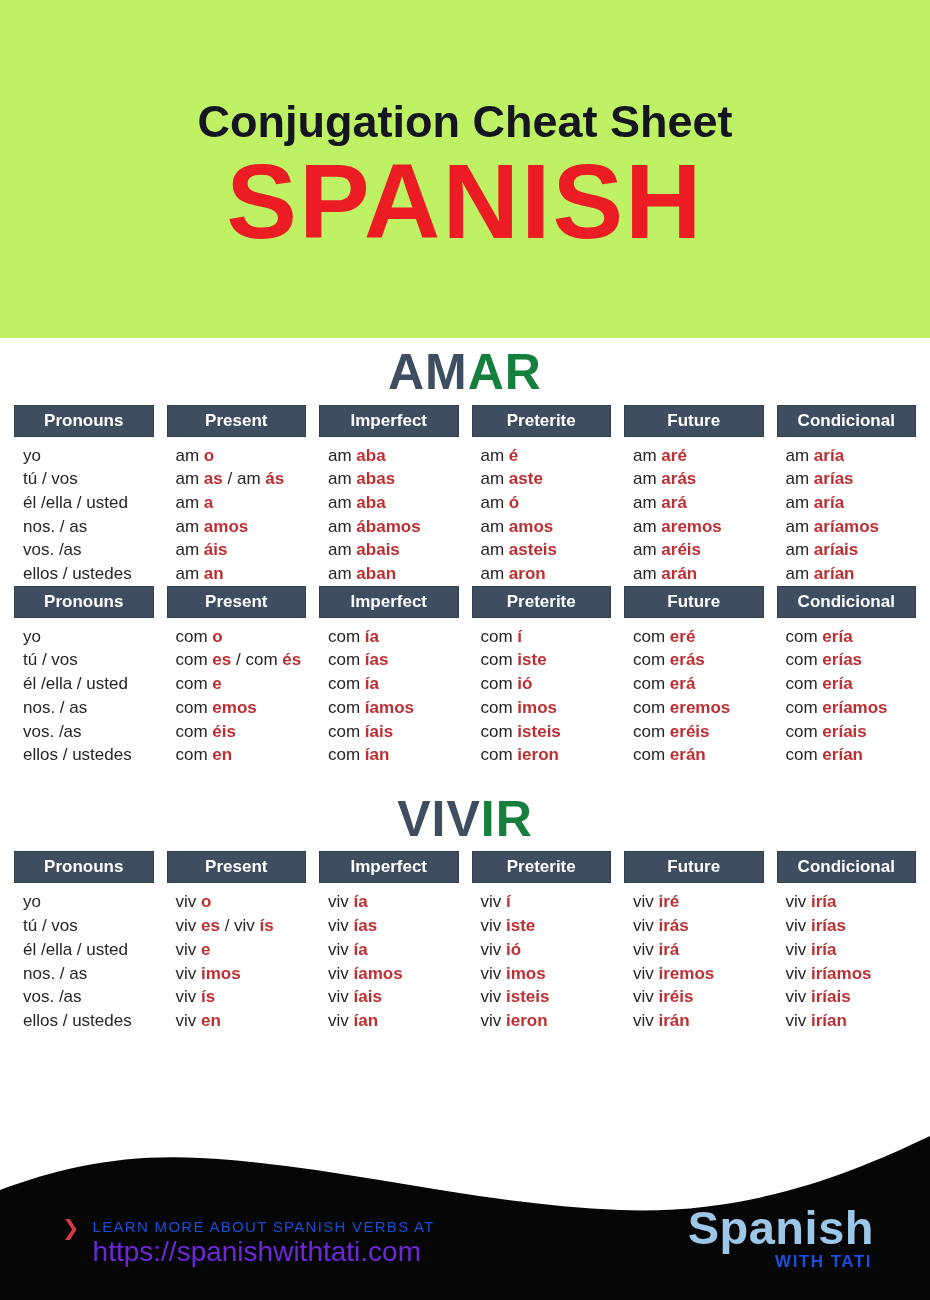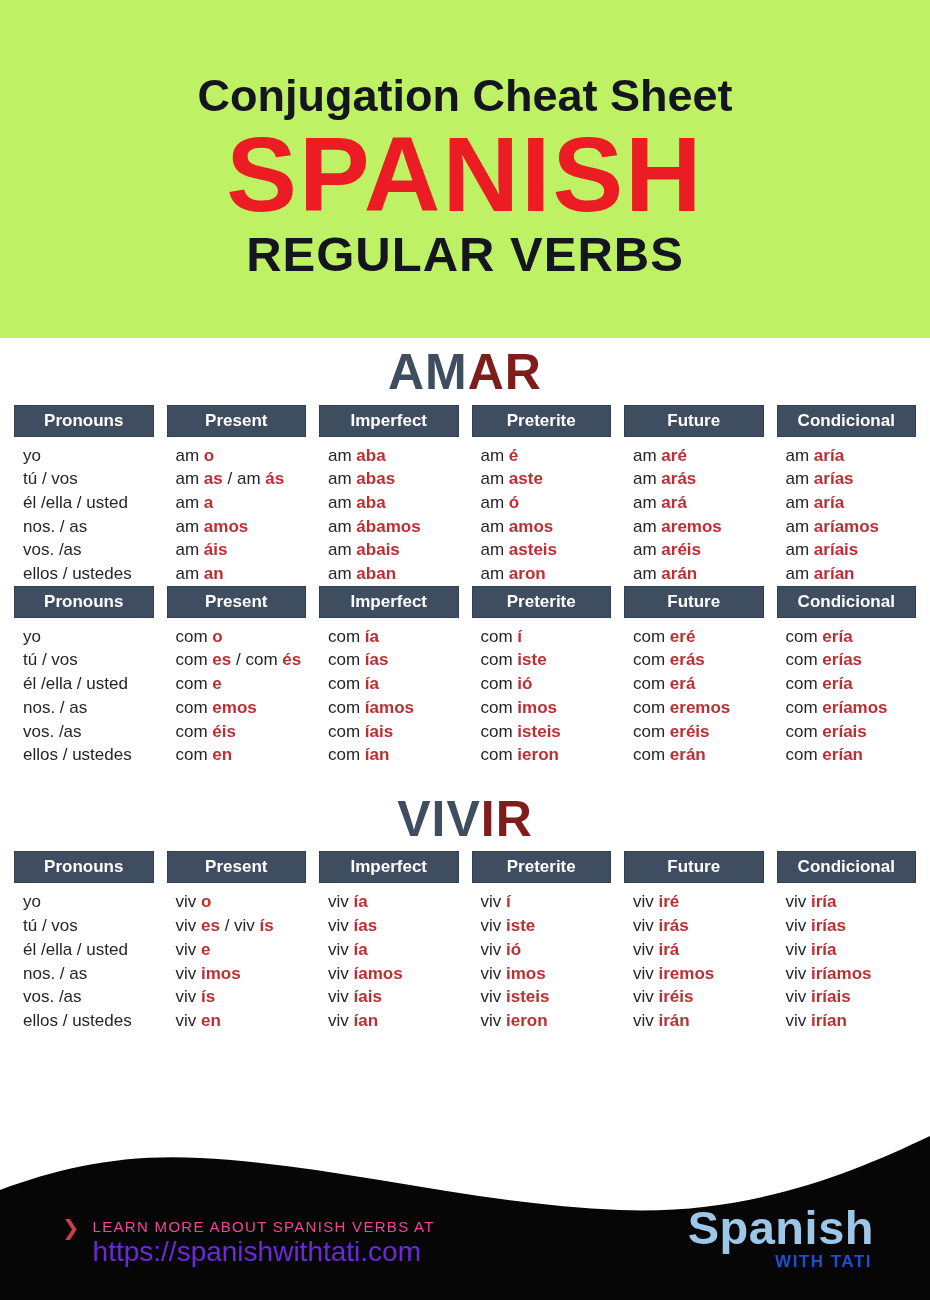--- a/index.html
+++ b/index.html
@@ -37,21 +37,21 @@
   
   .sections{padding:0 0 0 0;}
   .verb-section h2{
     text-align:center;
     font-size:50px;font-weight:800;
     margin:26px 0 6px 0;line-height:1.05;
     letter-spacing:1px;
   }
   .verb-section:first-child h2{margin-top:8px;}
   .verb-section h2 .stem{color:#3e4d5f;}
-  .verb-section h2 .ending-title{color:#7f1d1d;}
+  .verb-section h2 .ending-title{color:#15803d;}
   .grid{
     display:grid;
     grid-template-columns:repeat(6,1fr);
     column-gap:13px;row-gap:0;
     padding:0 14px;
   }
   .col-header{
     background:#3e4d5f;
     border:1px solid #33404f;
     color:#ffffff;
@@ -81,21 +81,21 @@
   }
   .learn-more{
     position:absolute;left:62px;top:88px;
     display:flex;align-items:flex-start;gap:13px;
   }
   .chevron{
     color:#d23c45;font-size:21px;font-weight:700;
     line-height:22px;margin-top:1px;
   }
   .learn-text .lm-line1{
-    color:#ec4899;font-size:15px;letter-spacing:1.3px;
+    color:#1d4ed8;font-size:15px;letter-spacing:1.3px;
     line-height:22px;
   }
   .learn-text .lm-line2{
     color:#6d28d9;font-size:28px;line-height:28px;
   }
   .logo{
     position:absolute;right:56px;top:76px;
     text-align:right;
   }
   .logo-top{
@@ -108,21 +108,20 @@
   }
 </style>
 </head>
 <body>
 
 <div class="page">
 
   <header class="hero">
     <div class="hero-line1">Conjugation Cheat Sheet</div>
     <div class="hero-line2">SPANISH</div>
-    <div class="hero-line3">REGULAR VERBS</div>
   </header>
 
   <main class="sections">
       <section class="verb-section">
         <h2><span class="stem">AM</span><span class="ending-title">AR</span></h2>
         <div class="grid">
           <div class="col-header">Pronouns</div>
           <div class="col-header">Present</div>
           <div class="col-header">Imperfect</div>
           <div class="col-header">Preterite</div>

